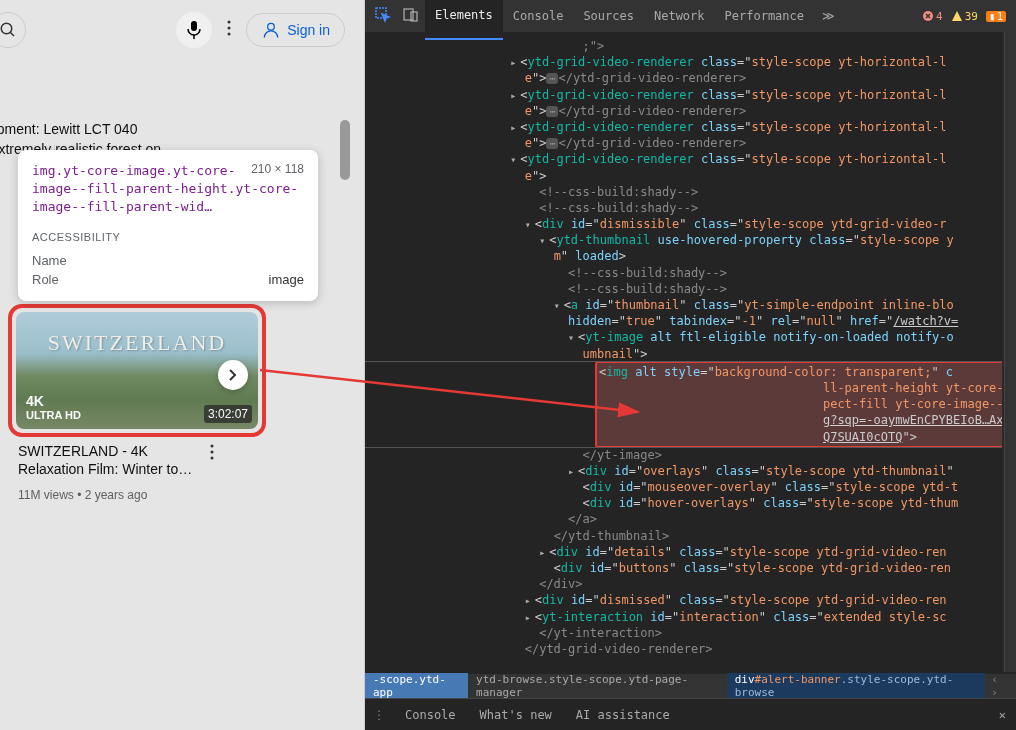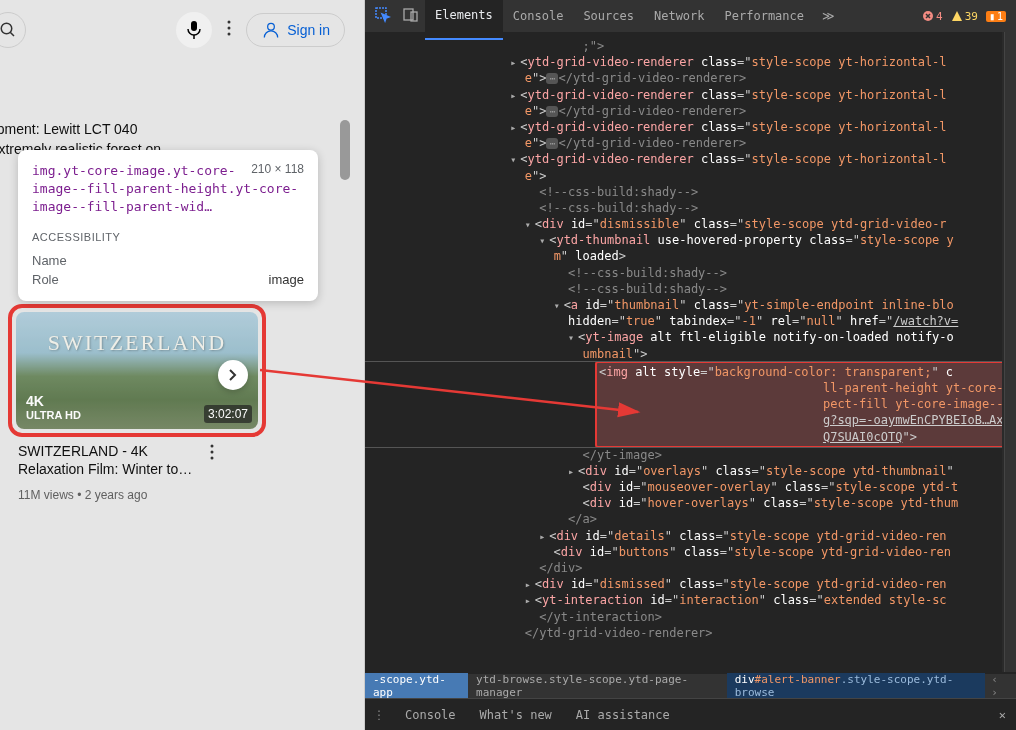--- a/index.html
+++ b/index.html
@@ -51,22 +51,22 @@
 .dt-icon-btn { padding: 0 6px; color: #aaa; }
 .dt-icon-btn.active { color: #448aff; }
 .dt-more { color: #aaa; padding: 0 8px; }
 .dt-badges { margin-left: auto; display: flex; gap: 8px; font-size: 11px; align-items: center; padding-right: 6px; }
 .badge-err { color: #f28b82; display: flex; align-items: center; gap: 2px; }
 .badge-warn { color: #fdd663; display: flex; align-items: center; gap: 2px; }
 .badge-info { color: #fff; background: #fd7e14; border-radius: 2px; padding: 0 3px; display: flex; align-items: center; gap: 2px; font-size: 10px; }
 
 .dt-body { padding: 6px 0; height: 640px; overflow: hidden; position: relative; }
 .dom-line { white-space: pre; color: #ccc; padding-left: 8px; line-height: 1.35; }
-.tag { color: #fca5a5; }
-.attr-n { color: #ffffff; }
+.tag { color: #14b8a6; }
+.attr-n { color: #7dd3fc; }
 .attr-v { color: #f29766; }
 .chev { color: #aaa; display: inline-block; width: 10px; }
 .chev::before { content: '▸'; font-size: 10px; }
 .chev.open::before { content: '▾'; }
 .comm { color: #898989; }
 .ell { background: #555; color: #999; border-radius: 3px; padding: 0 3px; font-size: 10px; }
 .link-u { text-decoration: underline; color: #ccc; }
 .hilite { background: #5c3a3a; border: 2px solid #e53935; border-radius: 3px; padding: 1px 2px; margin: -1px -2px; display: inline-block; }
 .sel-line { outline: 1px solid #555; }
 
@@ -239,20 +239,21 @@
 <div class="dom-line">                         <span class="chev open"></span>&lt;<span class="tag">a</span> <span class="attr-n">id</span>="<span class="attr-v">thumbnail</span>" <span class="attr-n">class</span>="<span class="attr-v">yt-simple-endpoint inline-blo</span></div>
 <div class="dom-line">                           <span class="attr-n">hidden</span>="<span class="attr-v">true</span>" <span class="attr-n">tabindex</span>="<span class="attr-v">-1</span>" <span class="attr-n">rel</span>="<span class="attr-v">null</span>" <span class="attr-n">href</span>="<span class="attr-v link-u">/watch?v=</span></div>
 <div class="dom-line">                           <span class="chev open"></span>&lt;<span class="tag">yt-image</span> <span class="attr-n">alt ftl-eligible notify-on-loaded notify-o</span></div>
 <div class="dom-line">                             <span class="attr-v">umbnail</span>"&gt;</div>
 <div class="dom-line sel-line">                               <span class="hilite">&lt;<span class="tag">img</span> <span class="attr-n">alt</span> <span class="attr-n">style</span>="<span class="attr-v">background-color: transparent;</span>" <span class="attr-n">c</span><br>                               <span class="attr-v">ll-parent-height yt-core-image--fill-parent-width</span><br>                               <span class="attr-v">pect-fill yt-core-image--loaded</span>" ="<br>                               <span class="attr-v link-u">g?sqp=-oaymwEnCPYBEIoB…AxkIARUAAIhCGAHYAQHiAQoIGBA</span><br>                               <span class="attr-v link-u">Q7SUAI0cOTQ</span>"&gt;</span></div>
 <div class="dom-line">                             <span class="comm">&lt;/yt-image&gt;</span></div>
 <div class="dom-line">                           <span class="chev"></span>&lt;<span class="tag">div</span> <span class="attr-n">id</span>="<span class="attr-v">overlays</span>" <span class="attr-n">class</span>="<span class="attr-v">style-scope ytd-thumbnail</span>"</div>
 <div class="dom-line">                             &lt;<span class="tag">div</span> <span class="attr-n">id</span>="<span class="attr-v">mouseover-overlay</span>" <span class="attr-n">class</span>="<span class="attr-v">style-scope ytd-t</span></div>
 <div class="dom-line">                             &lt;<span class="tag">div</span> <span class="attr-n">id</span>="<span class="attr-v">hover-overlays</span>" <span class="attr-n">class</span>="<span class="attr-v">style-scope ytd-thum</span></div>
 <div class="dom-line">                           <span class="comm">&lt;/a&gt;</span></div>
+<div class="dom-line">                         <span class="comm">&lt;/ytd-thumbnail&gt;</span></div>
 <div class="dom-line">                       <span class="chev"></span>&lt;<span class="tag">div</span> <span class="attr-n">id</span>="<span class="attr-v">details</span>" <span class="attr-n">class</span>="<span class="attr-v">style-scope ytd-grid-video-ren</span></div>
 <div class="dom-line">                         &lt;<span class="tag">div</span> <span class="attr-n">id</span>="<span class="attr-v">buttons</span>" <span class="attr-n">class</span>="<span class="attr-v">style-scope ytd-grid-video-ren</span></div>
 <div class="dom-line">                       <span class="comm">&lt;/div&gt;</span></div>
 <div class="dom-line">                     <span class="chev"></span>&lt;<span class="tag">div</span> <span class="attr-n">id</span>="<span class="attr-v">dismissed</span>" <span class="attr-n">class</span>="<span class="attr-v">style-scope ytd-grid-video-ren</span></div>
 <div class="dom-line">                     <span class="chev"></span>&lt;<span class="tag">yt-interaction</span> <span class="attr-n">id</span>="<span class="attr-v">interaction</span>" <span class="attr-n">class</span>="<span class="attr-v">extended style-sc</span></div>
 <div class="dom-line">                       <span class="comm">&lt;/yt-interaction&gt;</span></div>
 <div class="dom-line">                     <span class="comm">&lt;/ytd-grid-video-renderer&gt;</span></div>
     <div class="dt-vscroll-up">▲</div>
   </div>
 

